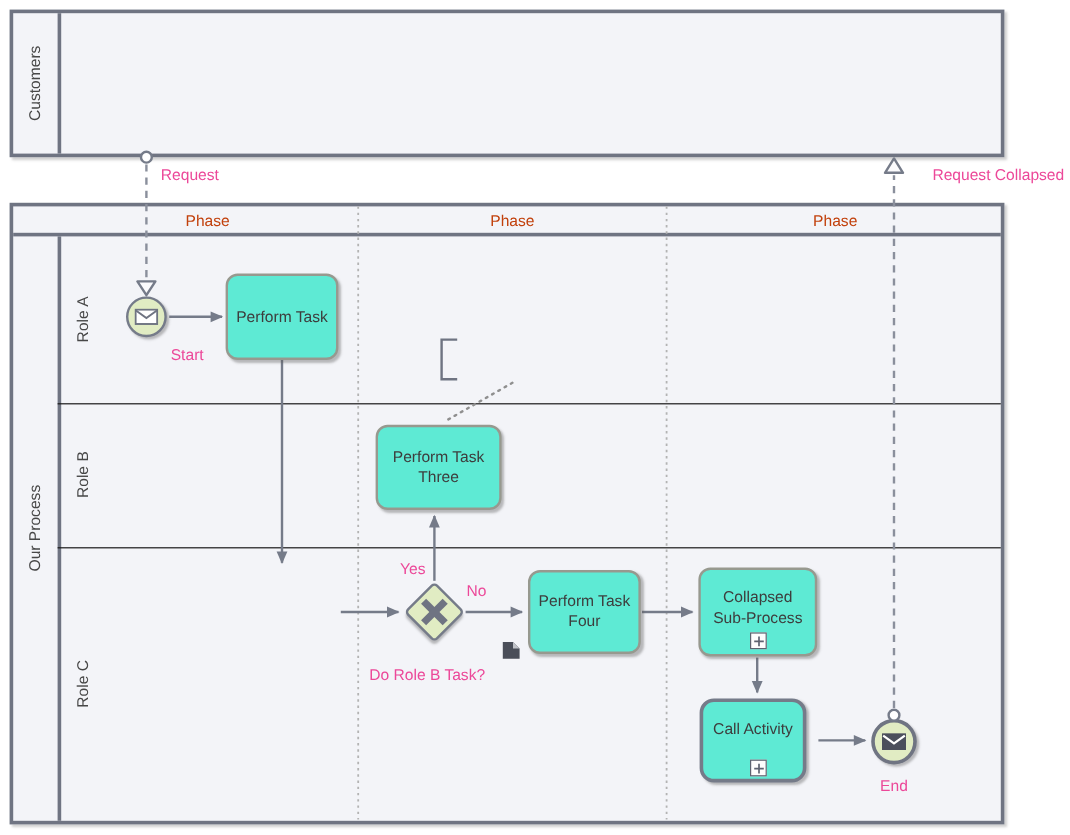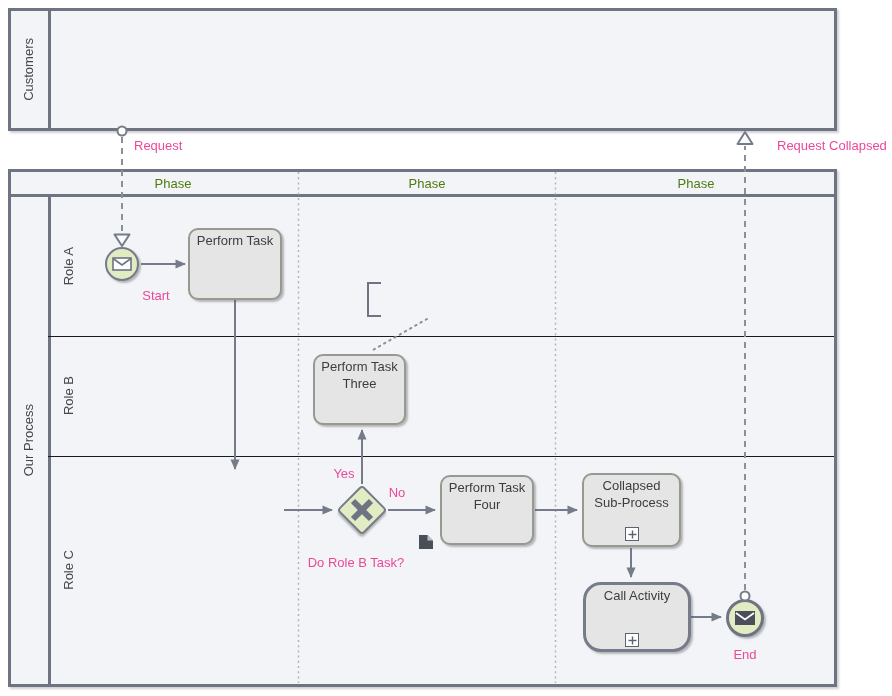--- a/index.html
+++ b/index.html
@@ -18,28 +18,28 @@
   .slate-line{position:absolute;background:#6f7482;}
   .lane-line{position:absolute;background:#1a1a1a;height:1px;}
 
   .vlabel{
     position:absolute;display:flex;align-items:center;justify-content:center;
   }
   .vlabel span{
     writing-mode:vertical-rl;transform:rotate(180deg);white-space:nowrap;color:#474747;
   }
   .phase-label{
-    position:absolute;transform:translateX(-50%);white-space:nowrap;color:#4d7c0f;
+    position:absolute;transform:translateX(-50%);white-space:nowrap;color:#c2410c;
   }
 
   
   .task{
     position:absolute;box-sizing:border-box;border-radius:10px;
-    background:#e5e5e5;border:2px solid #97998f;
-    display:flex;justify-content:center;text-align:center;
+    background:#5eead4;border:2px solid #97998f;
+    display:flex;align-items:center;justify-content:center;text-align:center;
     line-height:1.3;padding:3px 4px;box-shadow:2px 2px 2px rgba(90,90,90,0.4);
   }
   .task.thick{border:3.5px solid #757b89;border-radius:12px;}
   .task .blue, .link{color:#1f6fc1;}
   .event{
     position:absolute;box-sizing:border-box;border-radius:50%;
     background:#e1ecc3;display:flex;align-items:center;justify-content:center;
     box-shadow:2px 2px 2px rgba(90,90,90,0.4);
   }
   .event.start{border:2px solid #757b89;}
@@ -129,39 +129,39 @@
     </svg>
   </div>
 
   <div class="task" style="left:188px;top:228px;width:94px;height:72px;z-index:2;">
     <span>Perform Task</span>
   </div>
 
 
   <div class="gateway" style="left:344px;top:492px;z-index:2;"></div>
 
-  <div class="task" style="left:313px;top:354px;width:93px;height:71px;z-index:2;">
+  <div class="task" style="left:313px;top:354px;width:105px;height:71px;z-index:2;">
     <span>Perform Task Three</span>
   </div>
 
   <div class="task" style="left:582px;top:473px;width:99px;height:74px;z-index:2;padding-bottom:10px;">
     <span>Collapsed Sub-Process</span>
   </div>
 
   <div class="task" style="left:440px;top:475px;width:94px;height:70px;z-index:2;">
     <span>Perform Task Four</span>
   </div>
   <div class="plusbox" style="left:625px;top:527px;z-index:3;">
     <svg width="11" height="11" viewBox="0 0 11 11">
       <line x1="1.5" y1="5.5" x2="9.5" y2="5.5" stroke="#5d6270" stroke-width="1.4"></line>
       <line x1="5.5" y1="1.5" x2="5.5" y2="9.5" stroke="#5d6270" stroke-width="1.4"></line>
     </svg>
   </div>
 
-  <div class="task thick" style="left:583px;top:582px;width:108px;height:70px;z-index:2;padding-bottom:20px;border-radius:18px;">
+  <div class="task thick" style="left:583px;top:582px;width:89px;height:70px;z-index:2;padding-bottom:20px;">
     <span>Call Activity</span>
   </div>
   <div class="plusbox" style="left:625px;top:633px;z-index:3;">
     <svg width="11" height="11" viewBox="0 0 11 11">
       <line x1="1.5" y1="5.5" x2="9.5" y2="5.5" stroke="#5d6270" stroke-width="1.4"></line>
       <line x1="5.5" y1="1.5" x2="5.5" y2="9.5" stroke="#5d6270" stroke-width="1.4"></line>
     </svg>
   </div>
 
   <div class="event end" style="left:726px;top:599px;width:38px;height:38px;z-index:2;">

